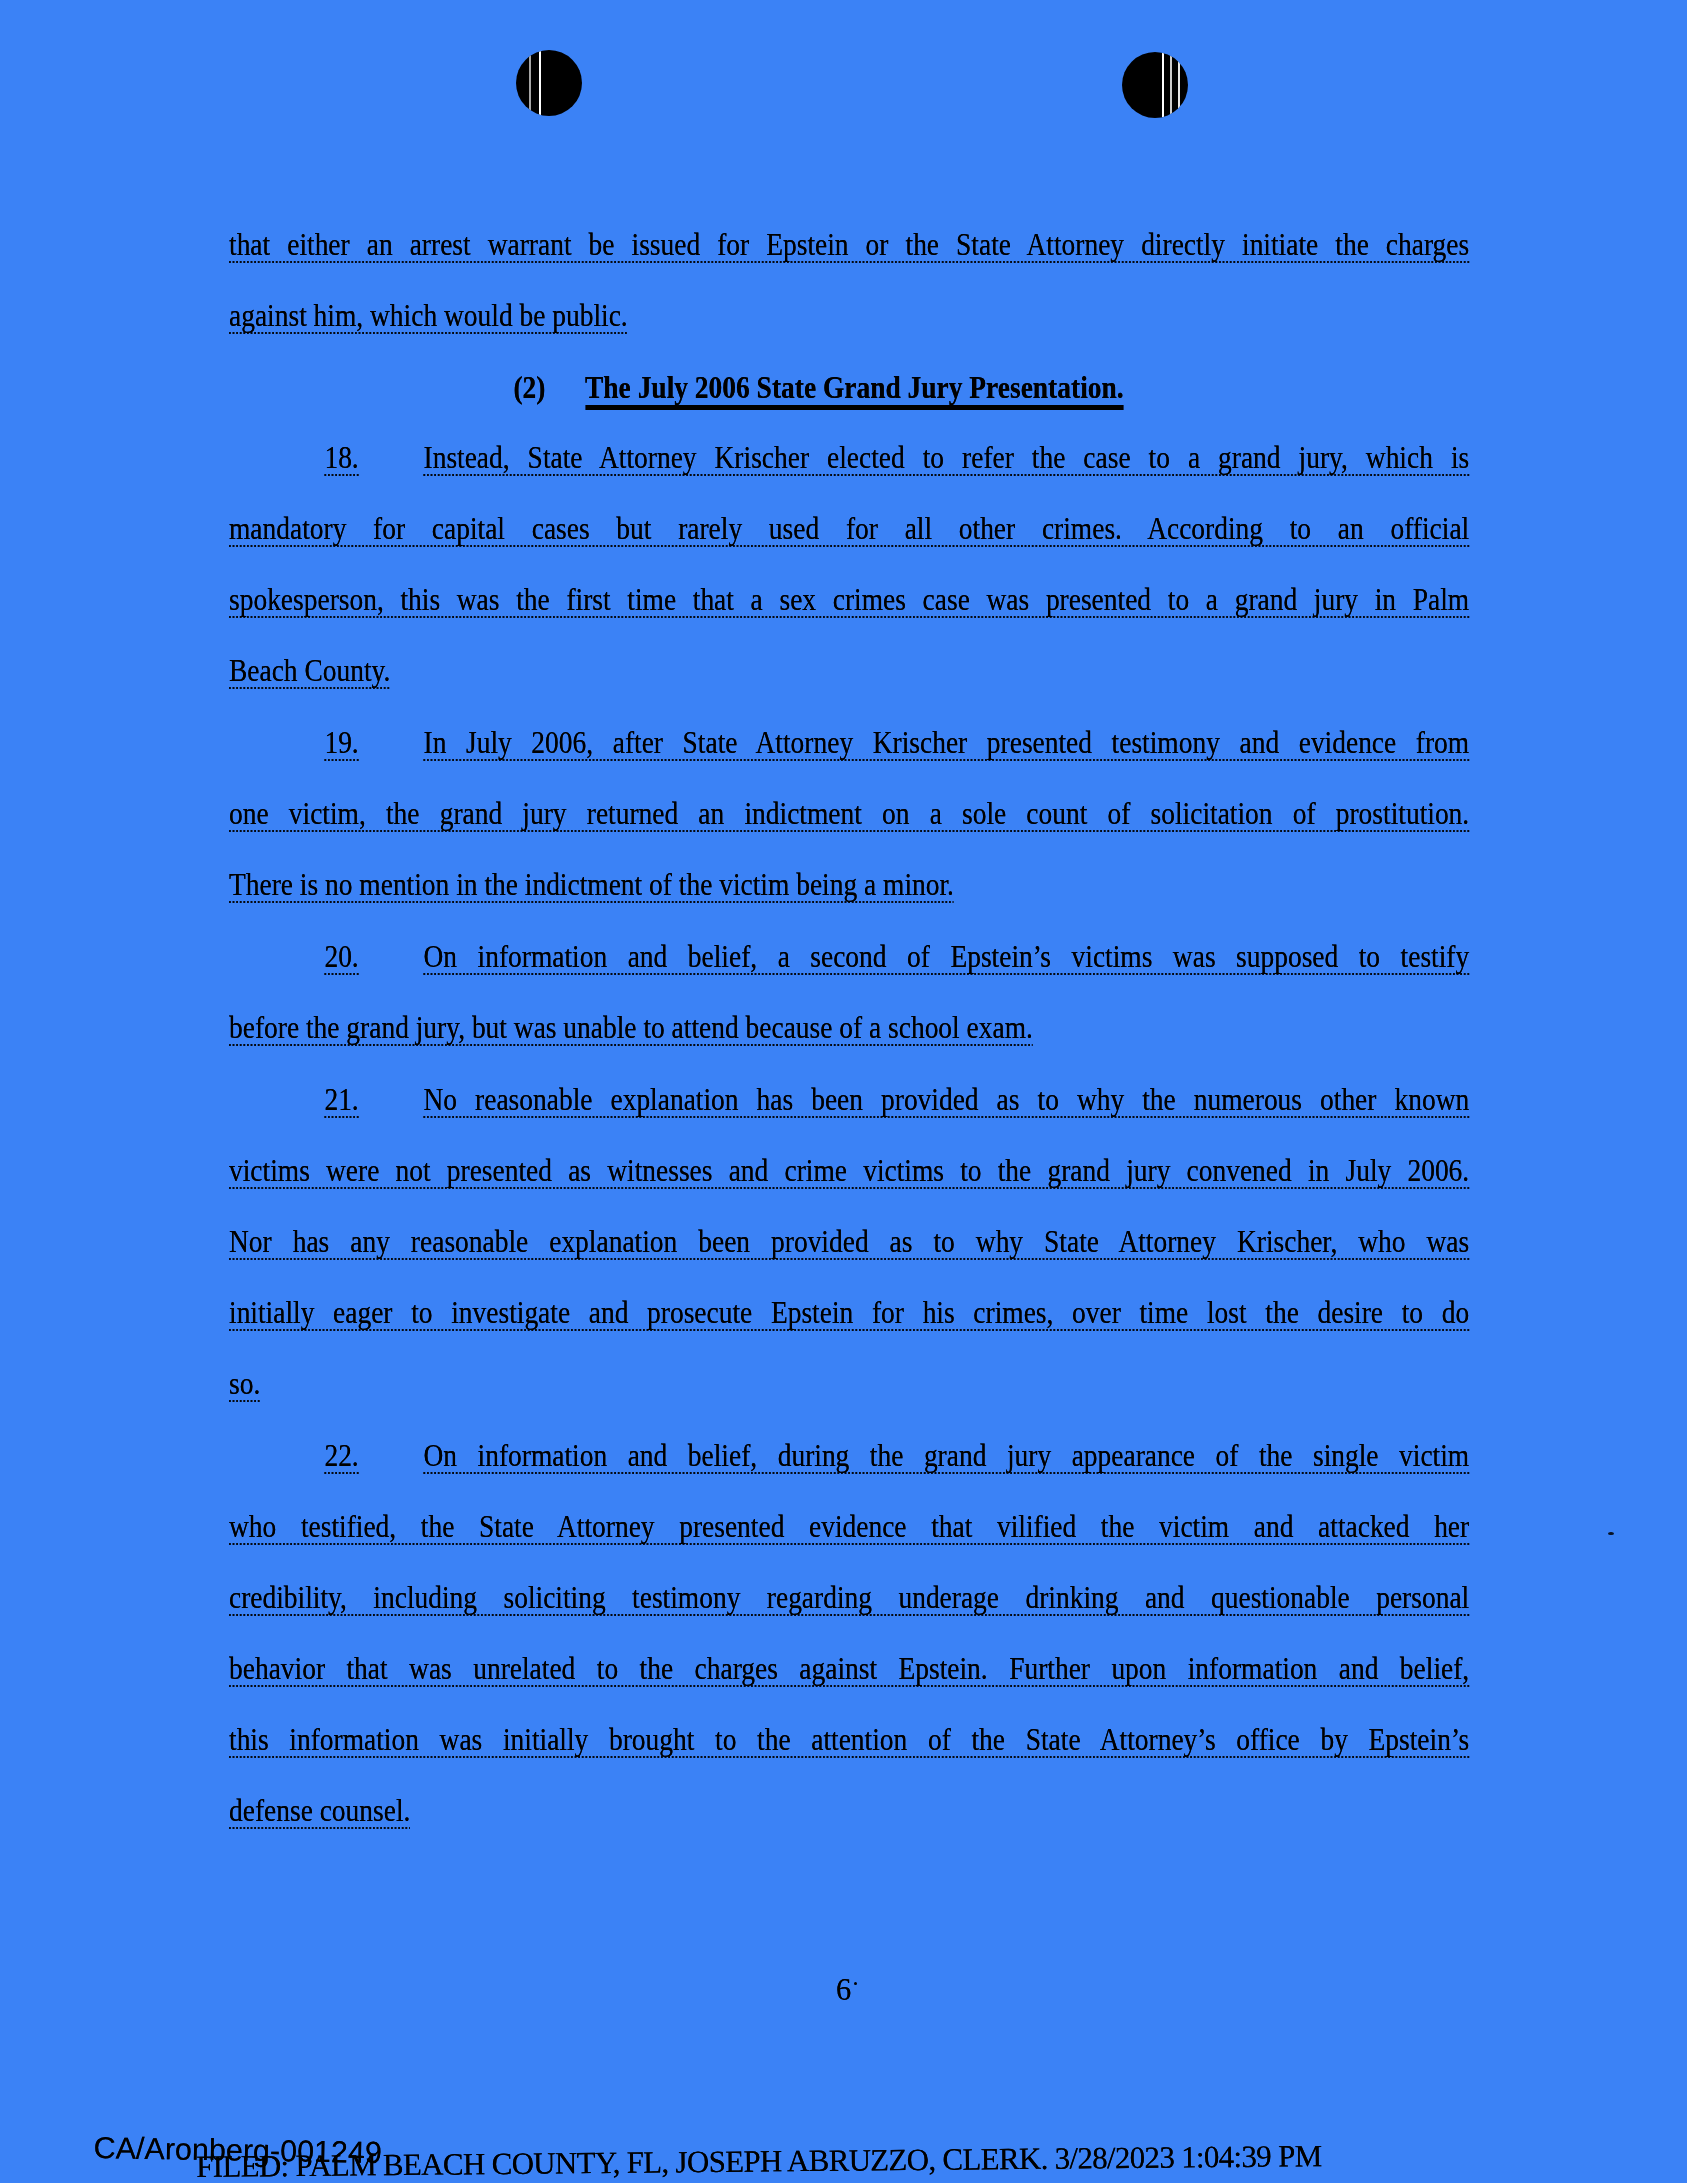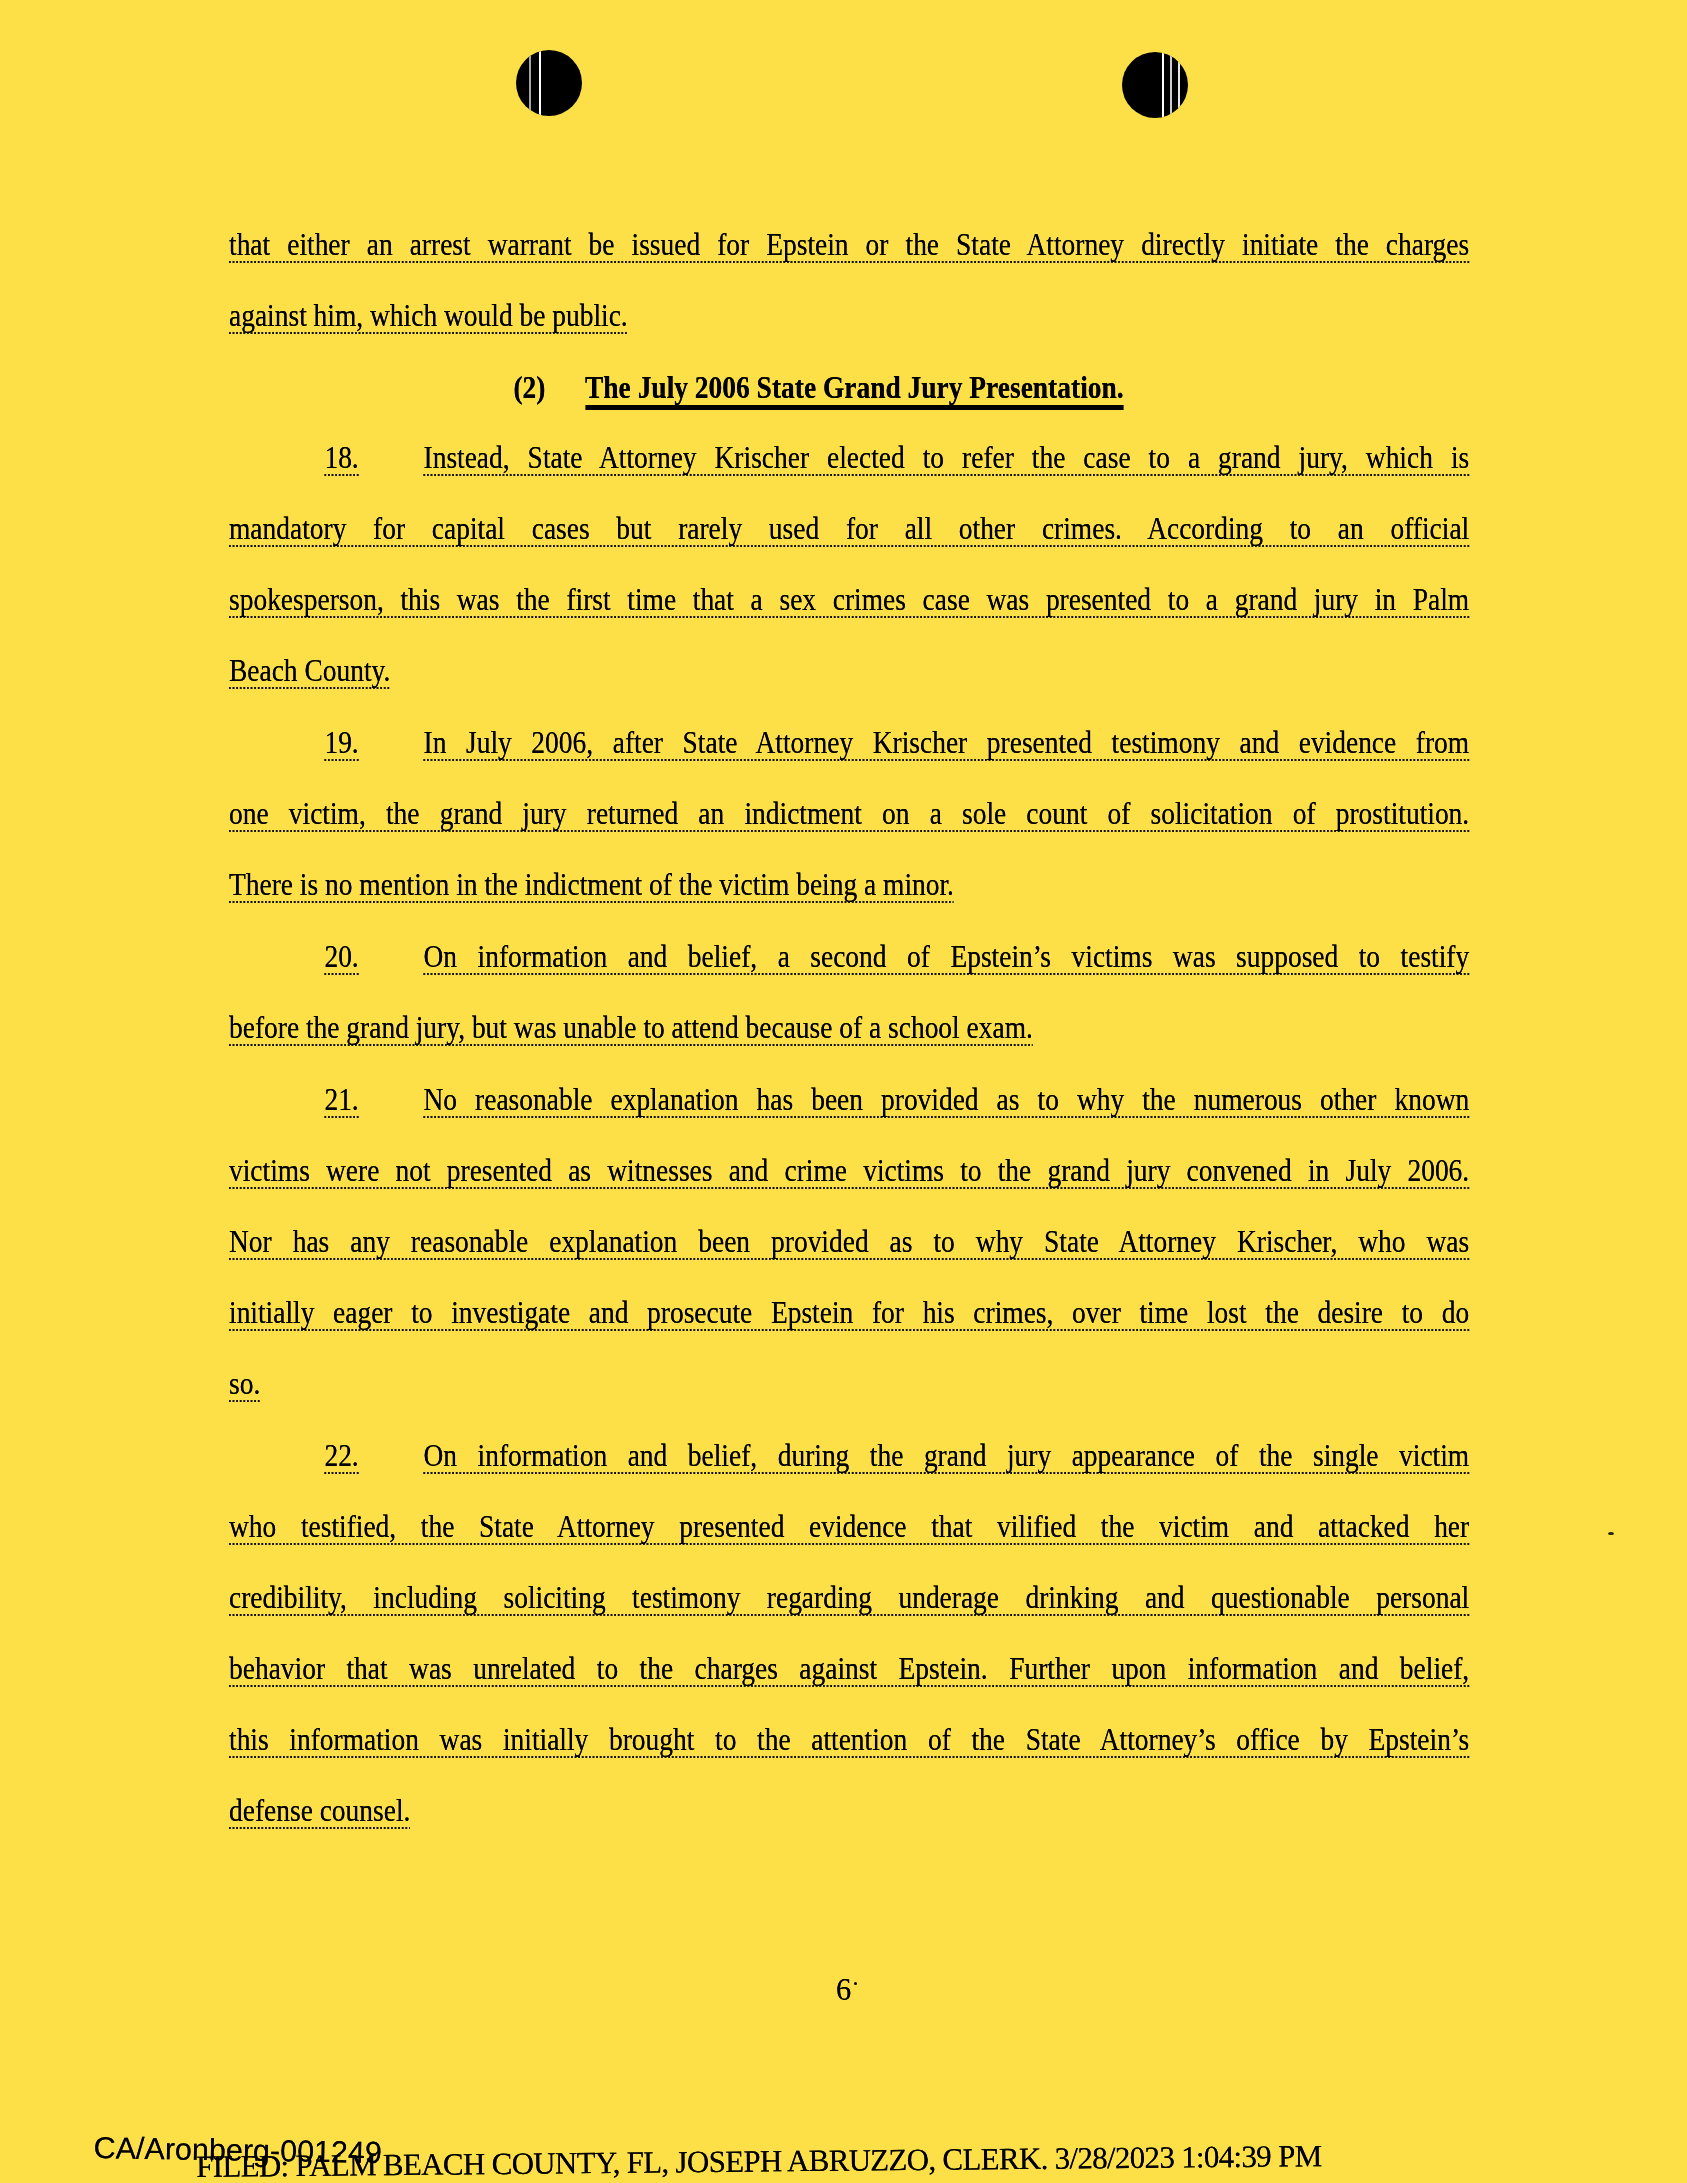--- a/index.html
+++ b/index.html
@@ -1,17 +1,17 @@
 <!DOCTYPE html>
 <html style="font-size:10.6px"><head>
 <meta charset="utf-8">
 <style>
   html,body { margin:0; padding:0; background:#fff; }
   .page {
-    position:relative; width:1687px; height:2183px; background:#fde047;
+    position:relative; width:1687px; height:2183px; background:#3b82f6;
     overflow:hidden; color:#000;
   }
 
   
   .punch { position:absolute; width:66px; height:66px; background:#000;
            border-radius:50%; overflow:hidden; }
   .punch .stripe { position:absolute; top:1.3px; bottom:1.3px; background:#fff; }
 
   
   .doc {

